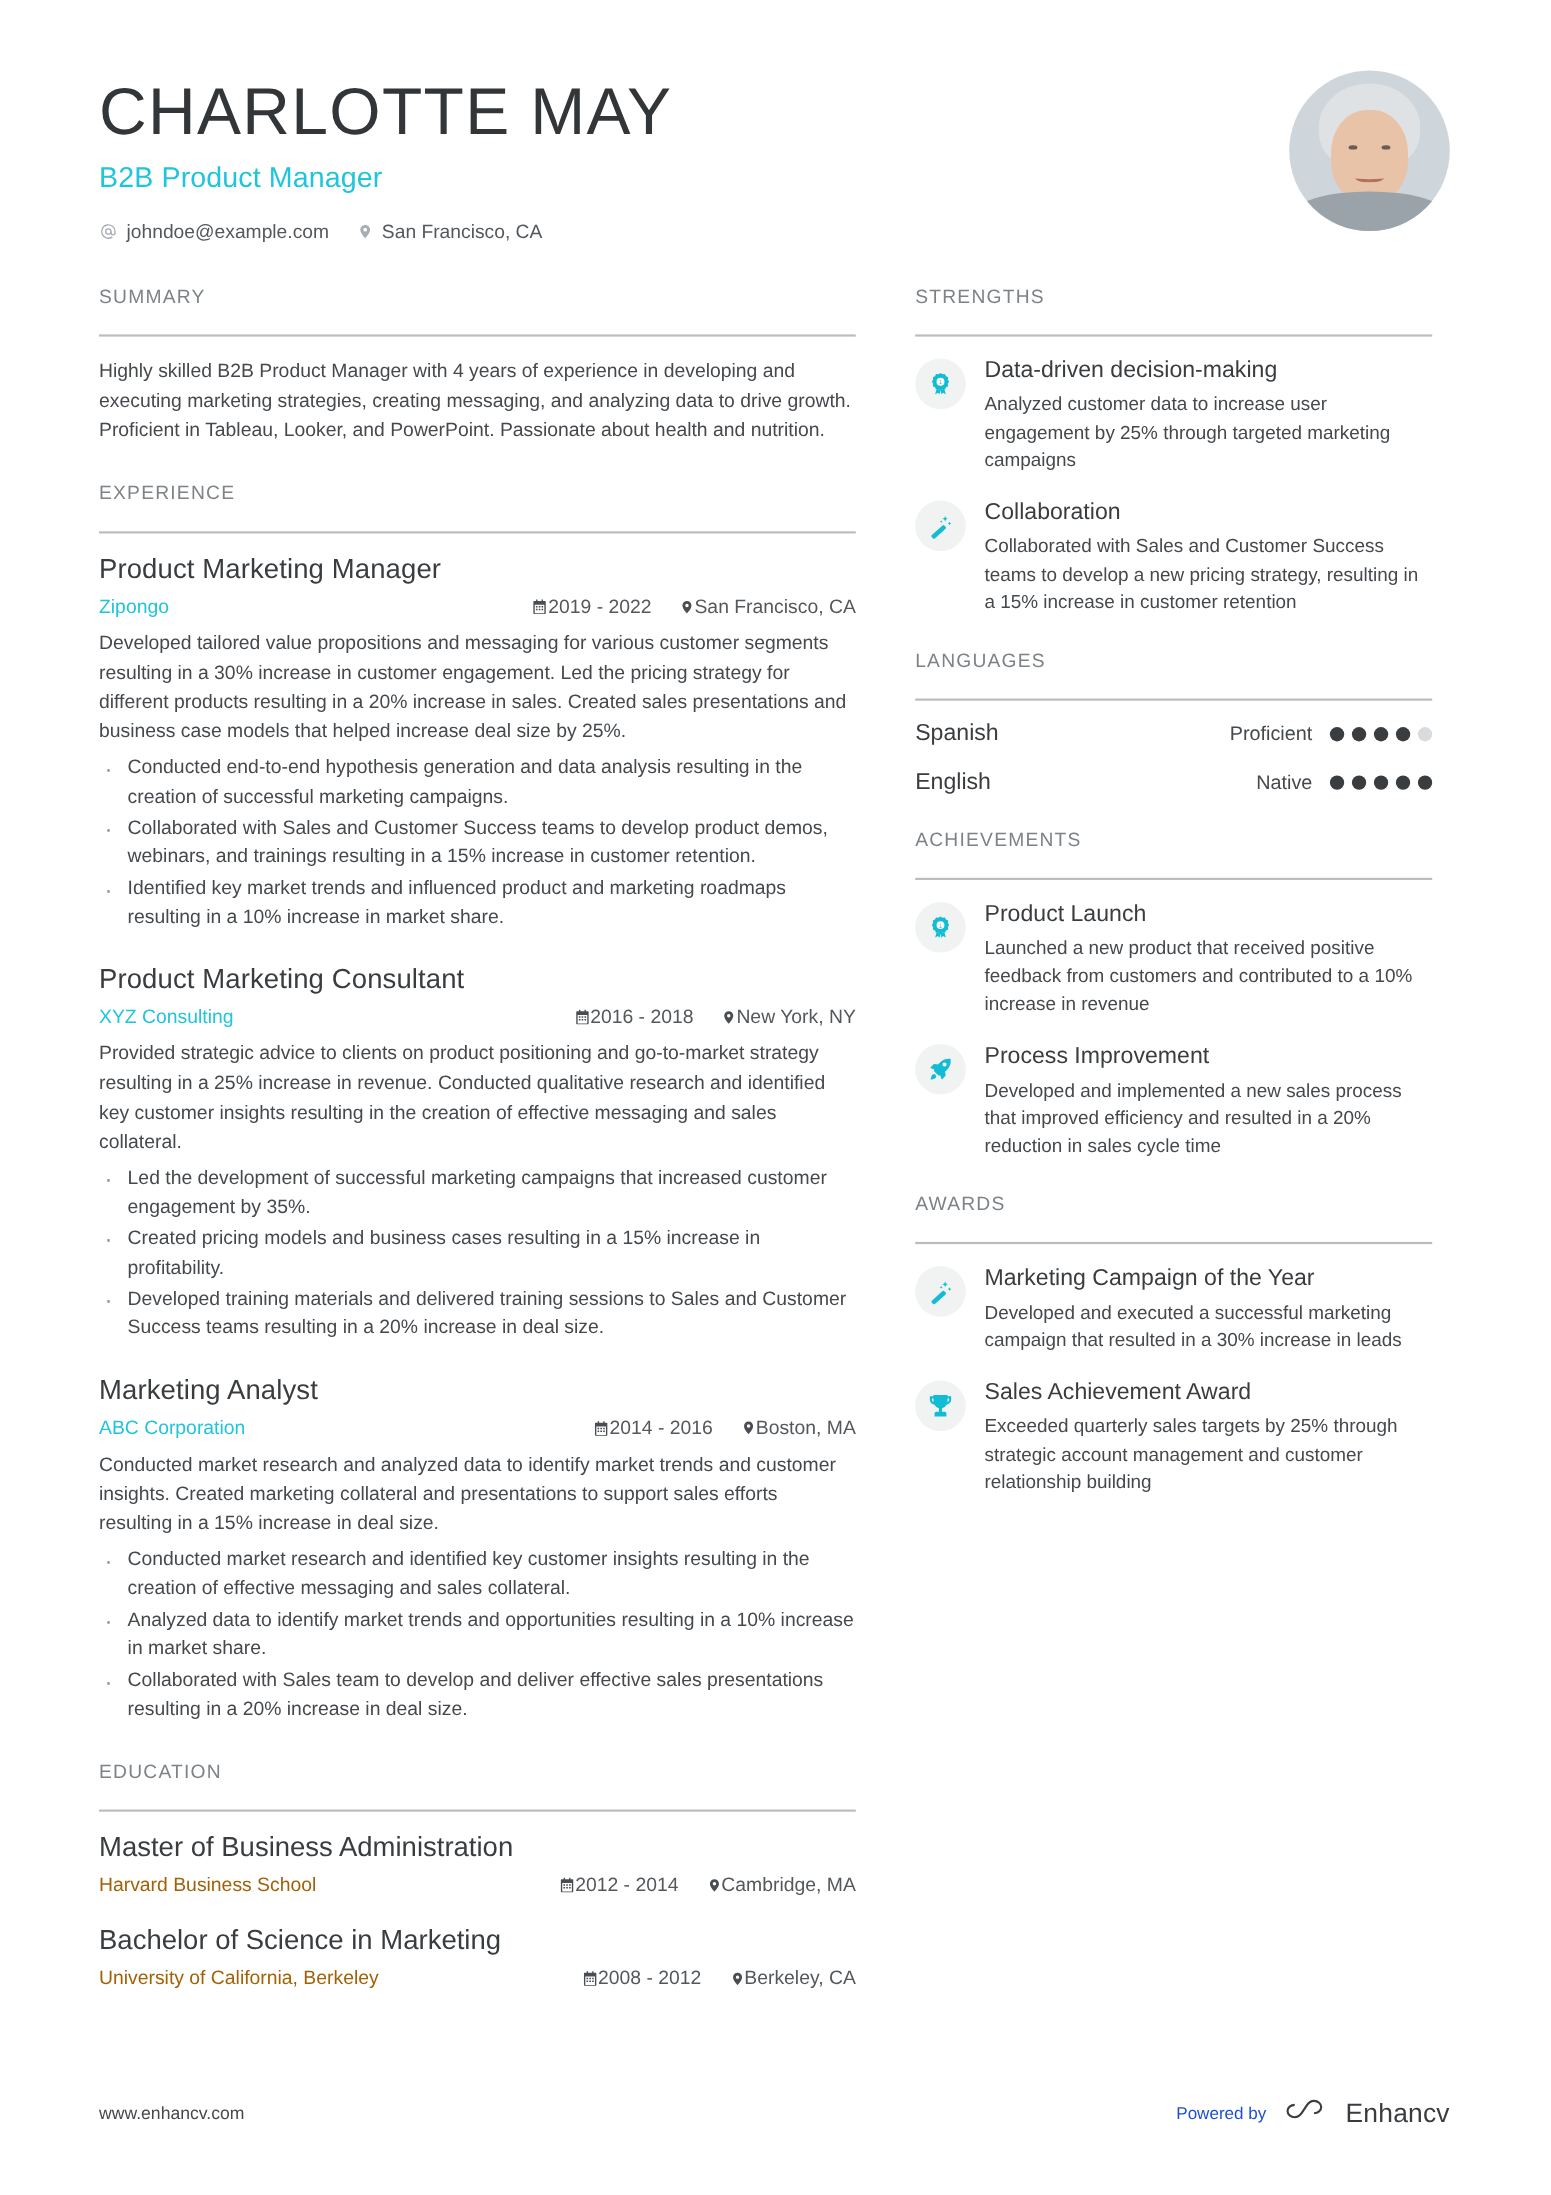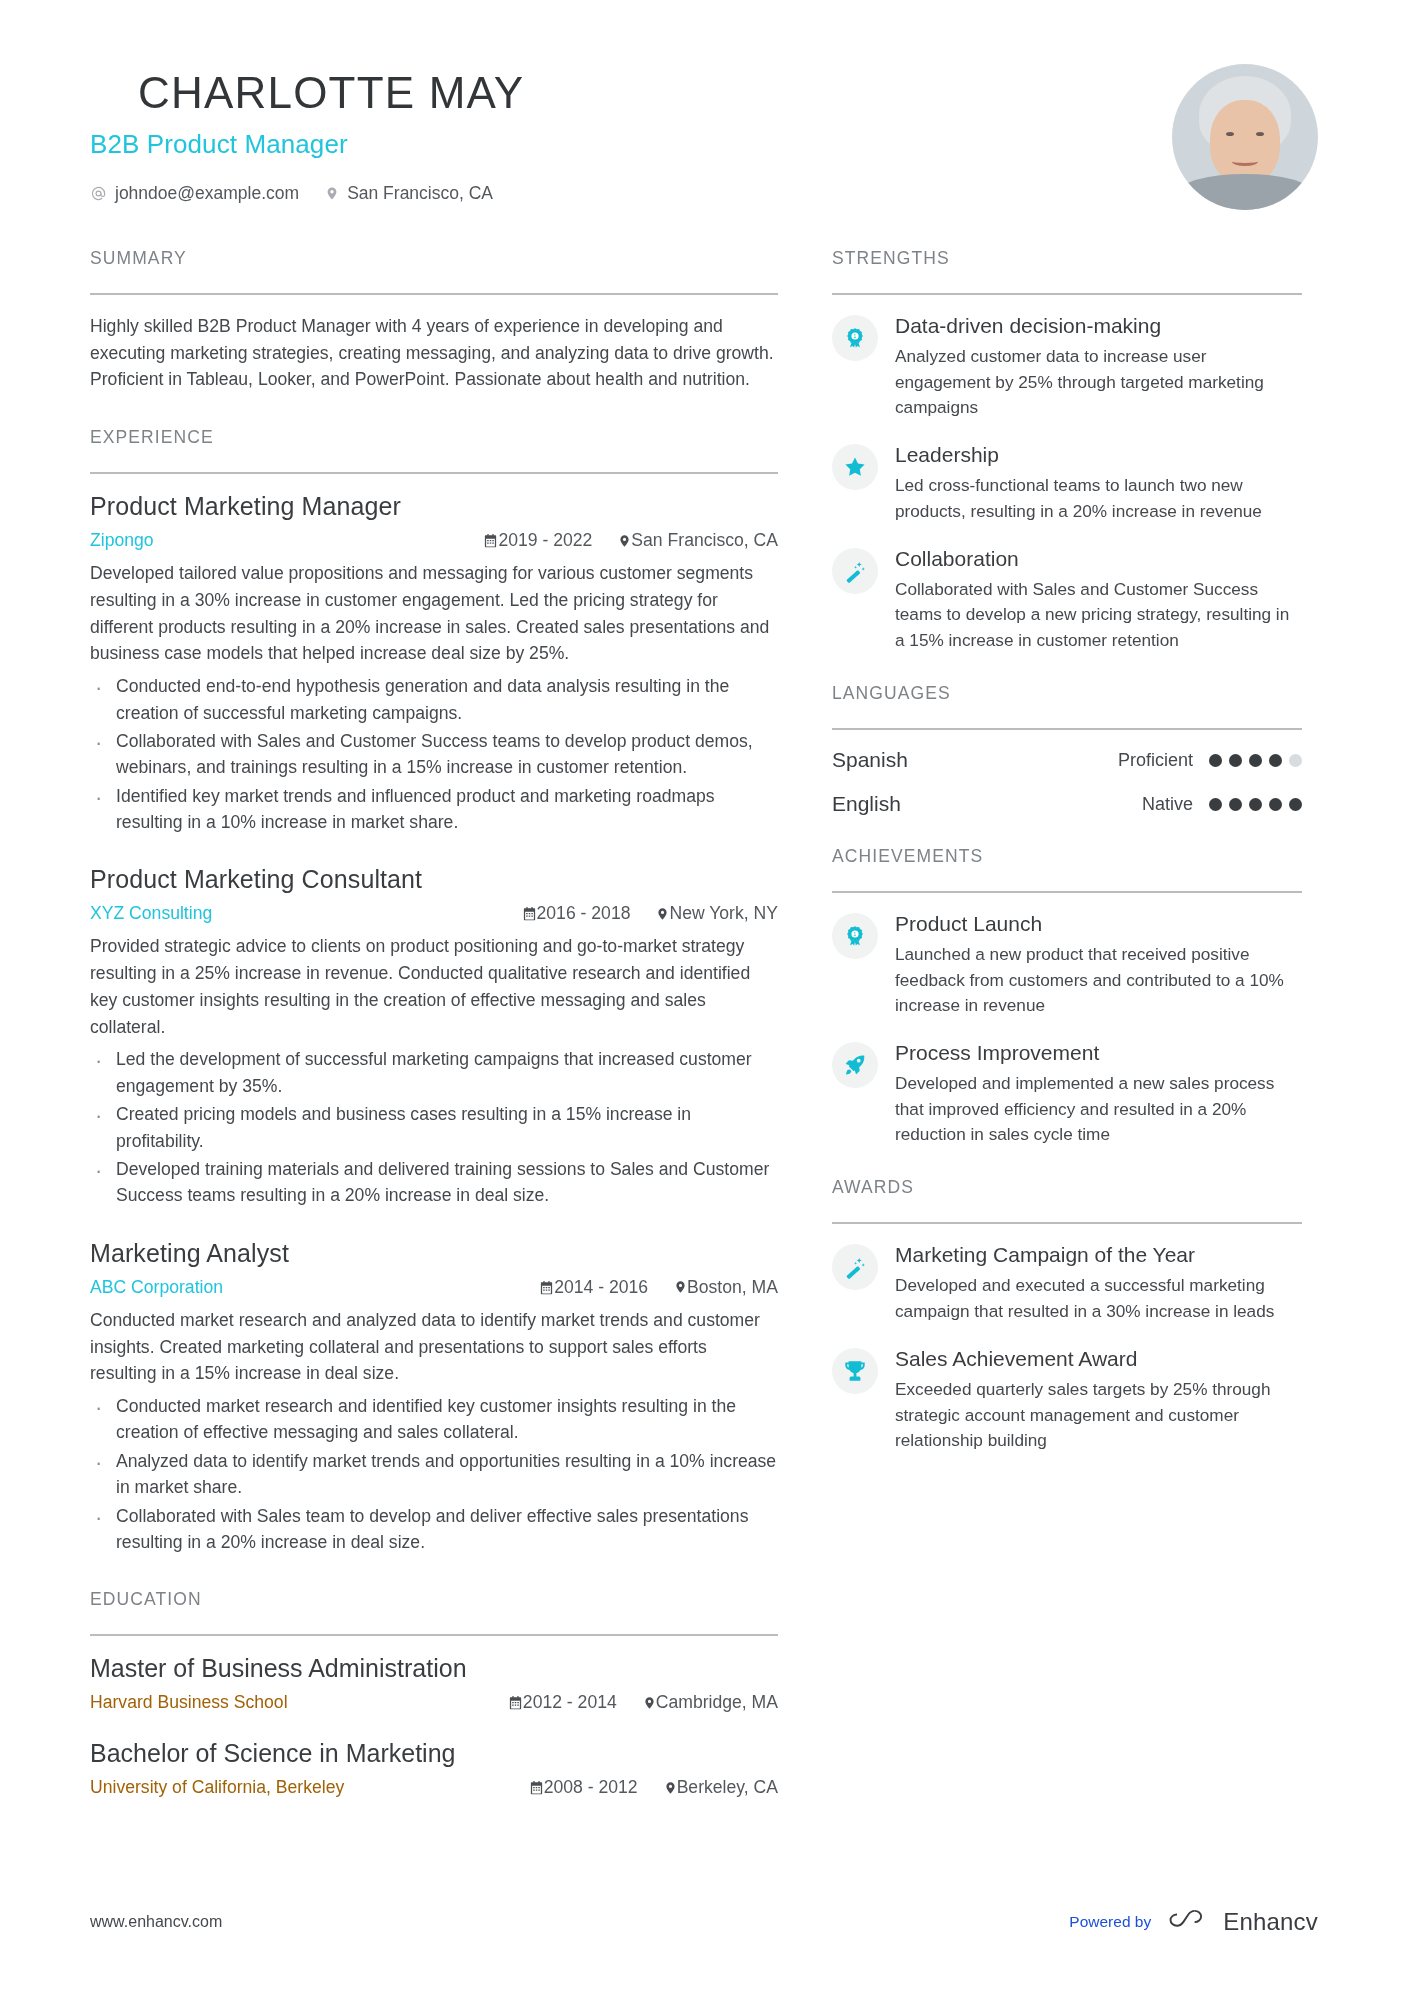--- a/index.html
+++ b/index.html
@@ -21,27 +21,26 @@
 
   
   .header {
     display: flex;
     align-items: flex-start;
     justify-content: space-between;
     padding: 62px 92px 0 90px;
   }
   .header-left { padding-top: 8px; }
   .name {
-    font-size: 44px;
+    font-size: 60px;
     font-weight: 400;
     letter-spacing: 1.2px;
     color: #333638;
     line-height: 1.05;
     white-space: nowrap;
-    margin-left: 48px;
   }
   .job-title {
     font-size: 26px;
     font-weight: 400;
     color: #1fc4dd;
     margin-top: 13px;
     letter-spacing: 0.1px;
   }
   .contact-row {
     display: flex;
@@ -457,31 +456,20 @@
                 <path d="M8.6 16.3l-1.5 5 2.6-1.3 1.4 1.5 1.1-4.2z" fill="#12bdd4"></path>
                 <path d="M15.4 16.3l1.5 5-2.6-1.3-1.4 1.5-1.1-4.2z" fill="#12bdd4"></path>
               </svg>
             </div>
             <div class="item-body">
               <div class="item-title">Data-driven decision-making</div>
               <div class="item-desc">Analyzed customer data to increase user engagement by 25% through targeted marketing campaigns</div>
             </div>
           </div>
 
-          <div class="item">
-            <div class="badge">
-              <svg width="24" height="24" viewBox="0 0 24 24" fill="#12bdd4">
-                <path d="M12 2.6l2.95 5.98 6.6.96-4.77 4.65 1.12 6.57L12 17.66l-5.9 3.1 1.13-6.57L2.45 9.54l6.6-.96z"></path>
-              </svg>
-            </div>
-            <div class="item-body">
-              <div class="item-title">Leadership</div>
-              <div class="item-desc">Led cross-functional teams to launch two new products, resulting in a 20% increase in revenue</div>
-            </div>
-          </div>
 
           <div class="item">
             <div class="badge">
               <svg width="24" height="24" viewBox="0 0 24 24" fill="#12bdd4">
                 <rect x="2.6" y="15.6" width="15.5" height="4.1" rx="1.2" transform="rotate(-42 10.3 17.6)"></rect>
                 <path d="M16.2 3.1l.75 1.75 1.75.75-1.75.75-.75 1.75-.75-1.75-1.75-.75 1.75-.75z"></path>
                 <path d="M20.2 8.2l.5 1.2 1.2.5-1.2.5-.5 1.2-.5-1.2-1.2-.5 1.2-.5z"></path>
                 <path d="M12.6 6.9l.4.95.95.4-.95.4-.4.95-.4-.95-.95-.4.95-.4z"></path>
               </svg>
             </div>

